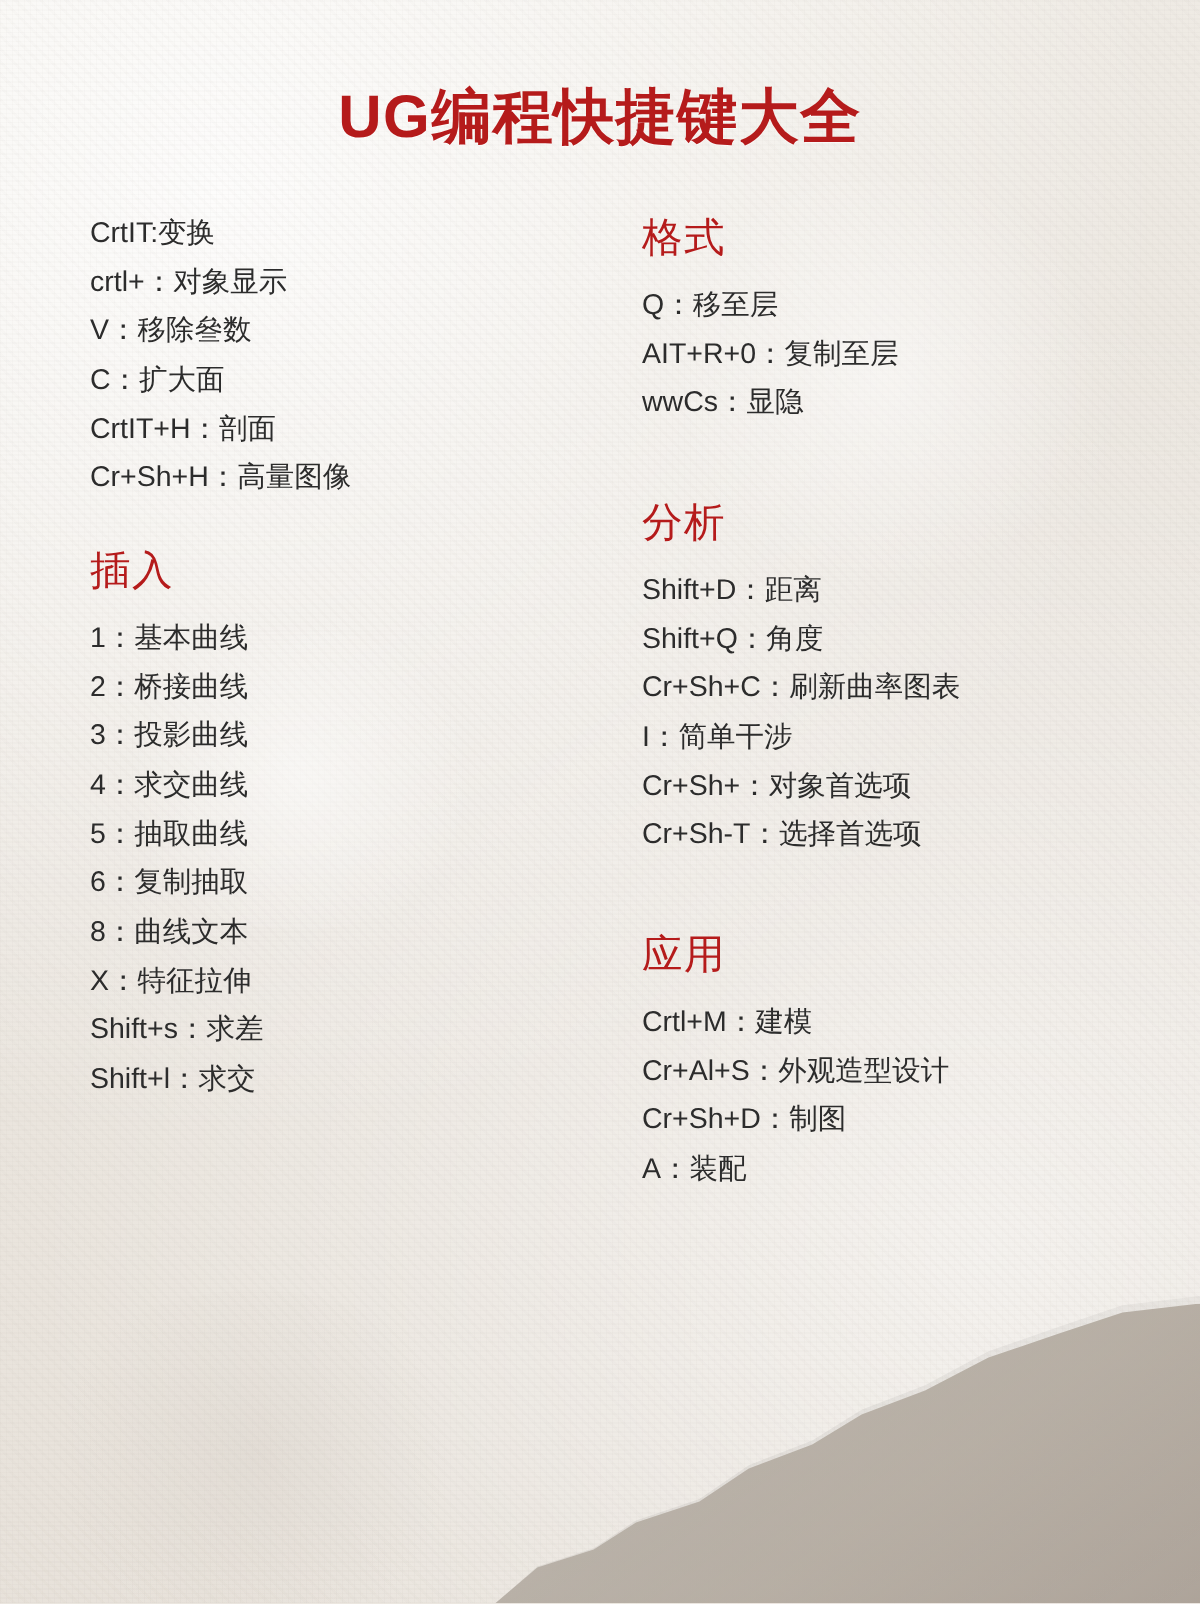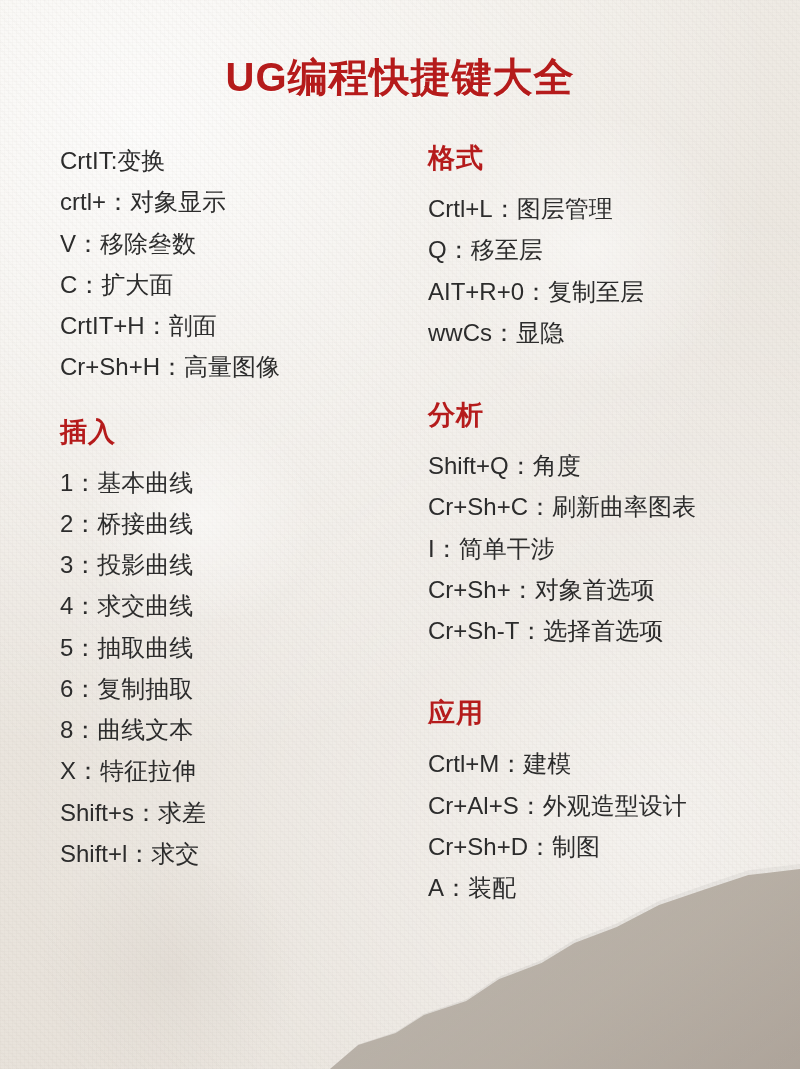--- a/index.html
+++ b/index.html
@@ -69,27 +69,27 @@
   }
   .col-right {
     width: 440px;
     padding-left: 68px;
   }
   .section {
     margin-bottom: 26px;
   }
   .section-head {
     font-size: 27px;
-    font-weight: bold;
+    font-weight: normal;
     color: #b51b1b;
     margin-bottom: 12px;
     letter-spacing: 1px;
   }
   .entry {
-    font-size: 24px;
+    font-size: 19px;
     color: #2c2c2c;
     line-height: 1.72;
     white-space: nowrap;
   }
   
   .torn {
     position: absolute;
     right: 0;
     bottom: 0;
     width: 470px;
@@ -156,28 +156,28 @@
         <div class="entry">Shift+s：求差</div>
         <div class="entry">Shift+l：求交</div>
       </div>
 
     </div>
 
     <div class="col col-right">
 
       <div class="section">
         <div class="section-head">格式</div>
-        <div class="entry">Crtl+L：图层管理</div>
         <div class="entry">Q：移至层</div>
         <div class="entry">AIT+R+0：复制至层</div>
         <div class="entry">wwCs：显隐</div>
       </div>
 
       <div class="section" style="margin-top:44px;">
         <div class="section-head">分析</div>
+        <div class="entry">Shift+D：距离</div>
         <div class="entry">Shift+Q：角度</div>
         <div class="entry">Cr+Sh+C：刷新曲率图表</div>
         <div class="entry">I：简单干涉</div>
         <div class="entry">Cr+Sh+：对象首选项</div>
         <div class="entry">Cr+Sh-T：选择首选项</div>
       </div>
 
       <div class="section" style="margin-top:44px;">
         <div class="section-head">应用</div>
         <div class="entry">Crtl+M：建模</div>

